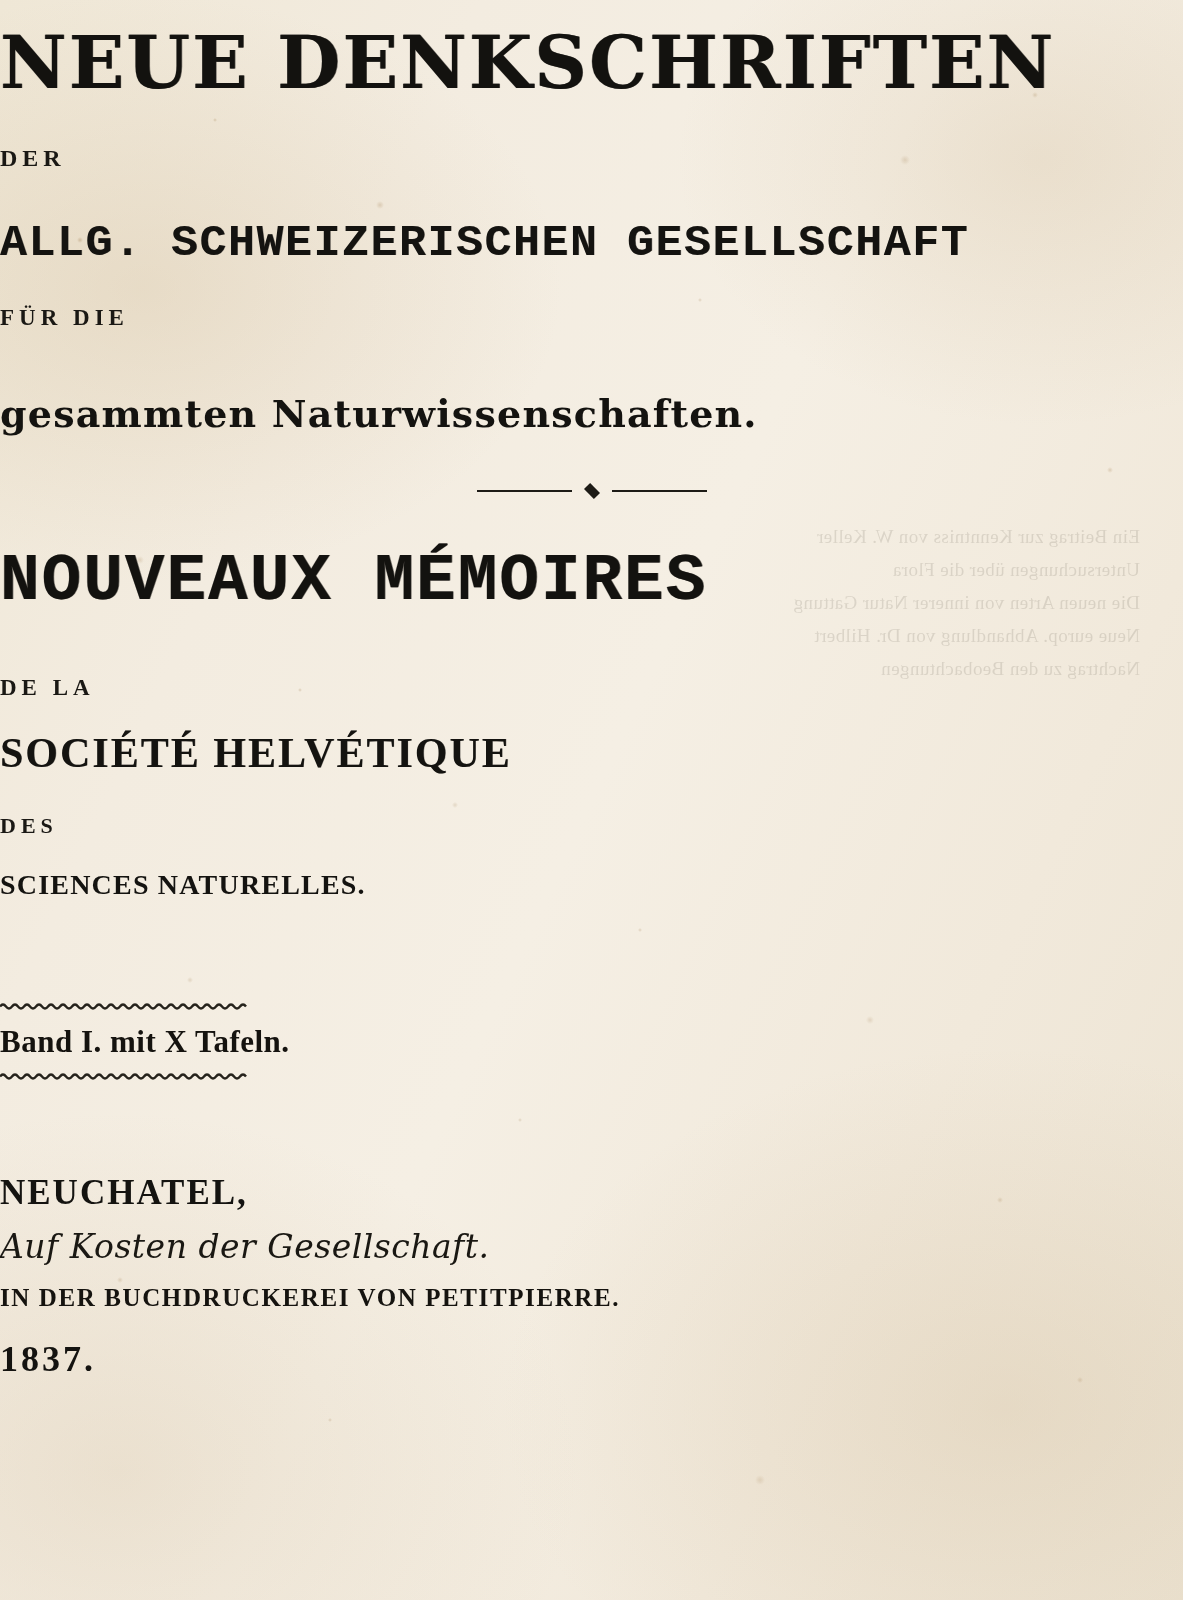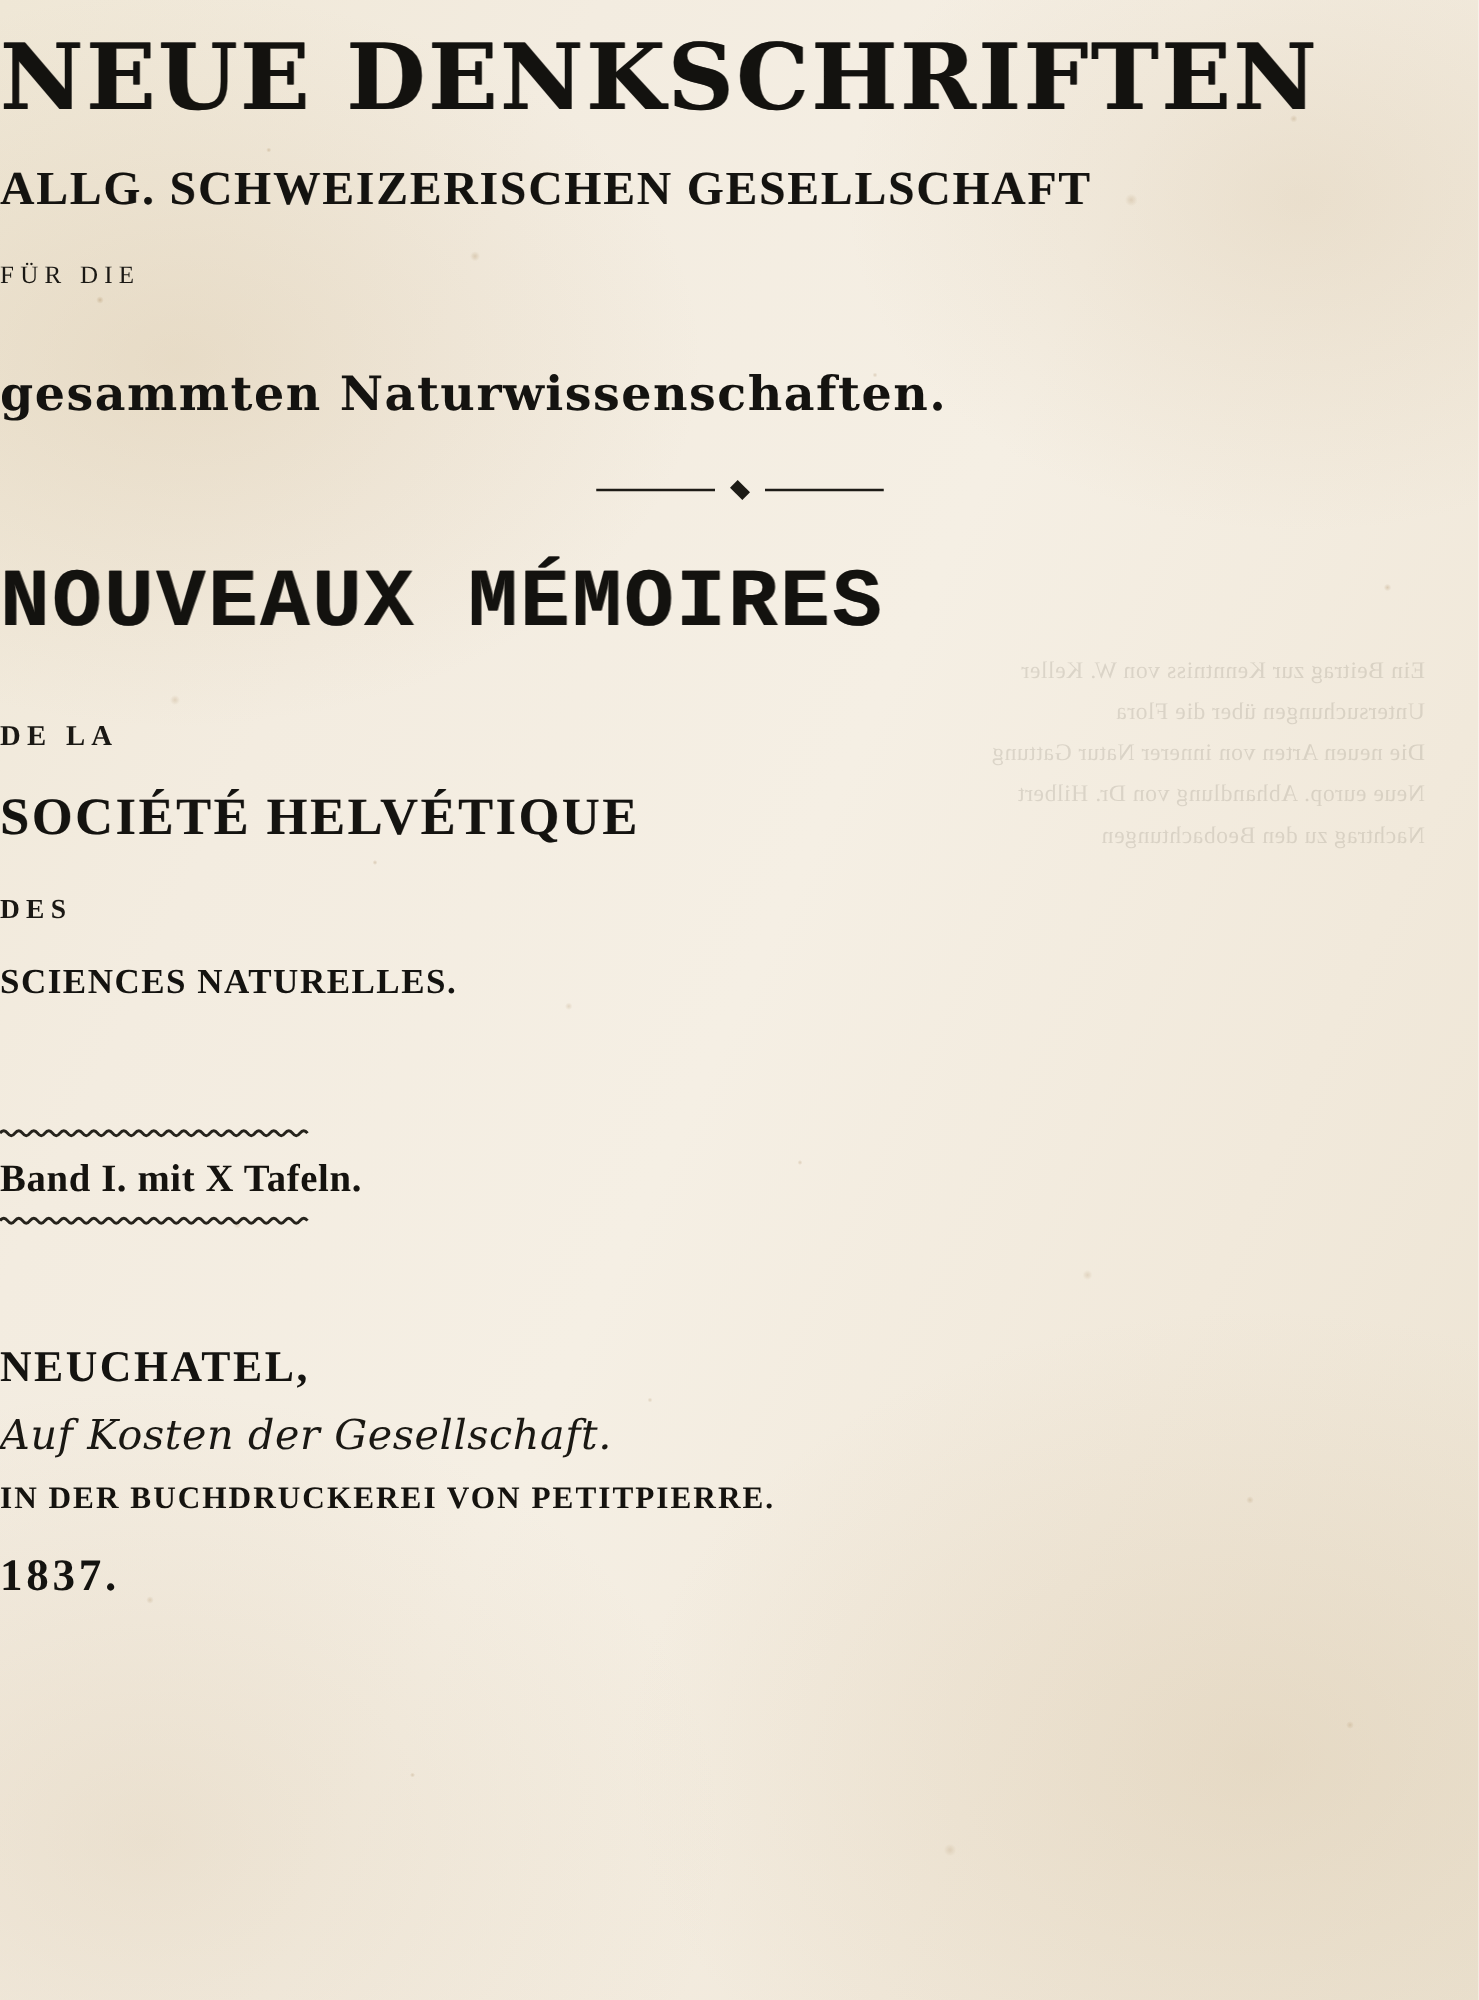--- a/index.html
+++ b/index.html
@@ -83,32 +83,32 @@
   }
   .t-small-caps-1 {
     font-family: "Liberation Serif", serif;
     font-weight: 700;
     font-size: 24px;
     letter-spacing: 5px;
     margin-top: 46px;
     color: #1a1814;
   }
   .t-line-2 {
-    font-family: Liberation Serif, serif;
-    font-weight: 700;
-    font-size: 38px;
+    font-family: Liberation Mono, monospace;
+    font-weight: 700;
+    font-size: 45px;
     letter-spacing: 1.5px;
-    margin-top: 30px;
+    margin-top: 46px;
     color: #141310;
     text-shadow: 0.4px 0 0 rgba(20,18,14,0.4);
   }
   .t-fuer-die {
     font-family: "Liberation Serif", serif;
-    font-weight: 400;
-    font-size: 20px;
+    font-weight: 700;
+    font-size: 23px;
     letter-spacing: 5px;
     margin-top: 36px;
     color: #1a1814;
   }
   .t-fraktur {
     font-family: "DejaVu Serif", "Liberation Serif", serif;
     font-weight: 700;
     font-size: 38px;
     letter-spacing: 1.2px;
     margin-top: 60px;
@@ -243,20 +243,21 @@
   <div id="bleedthrough"><span>Ein Beitrag zur Kenntniss von W. Keller</span>
 <span>Untersuchungen über die Flora</span>
 <span>Die neuen Arten von innerer Natur Gattung</span>
 <span>Neue europ. Abhandlung von Dr. Hilbert</span>
 <span>Nachtrag zu den Beobachtungen</span></div>
 
   <div class="content">
 
     <div class="t-main-de">NEUE DENKSCHRIFTEN</div>
 
+    <div class="t-small-caps-1">DER</div>
 
     <div class="t-line-2">ALLG. SCHWEIZERISCHEN GESELLSCHAFT</div>
 
     <div class="t-fuer-die">FÜR DIE</div>
 
     <div class="t-fraktur">gesammten Naturwissenschaften.</div>
 
     <div class="rule-ornament">
       <div class="bar left"></div>
       <div class="diamond"></div>

